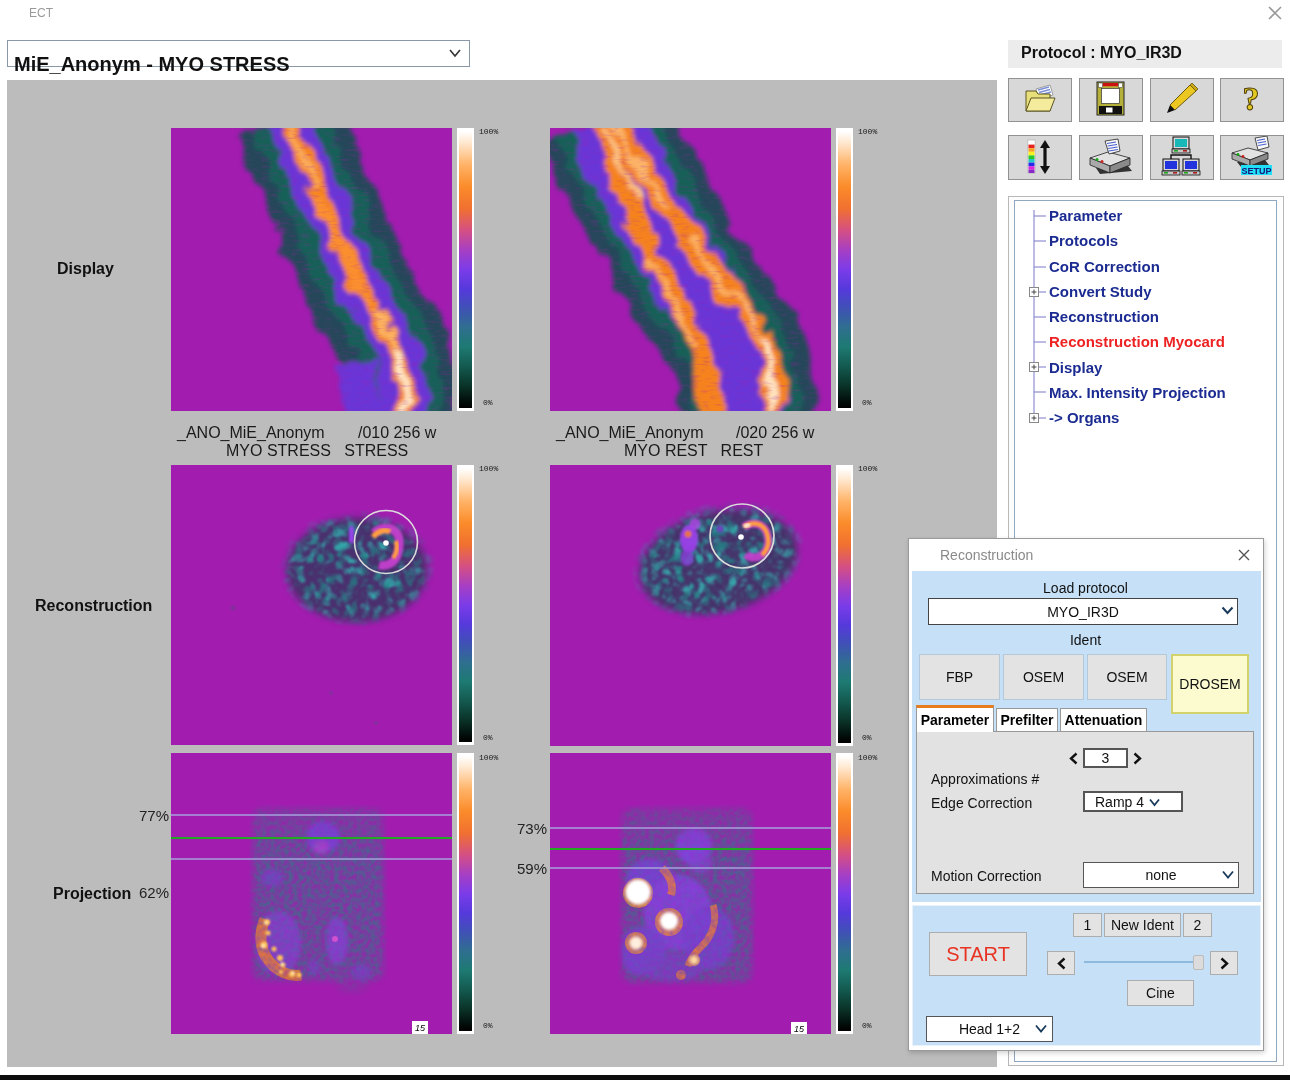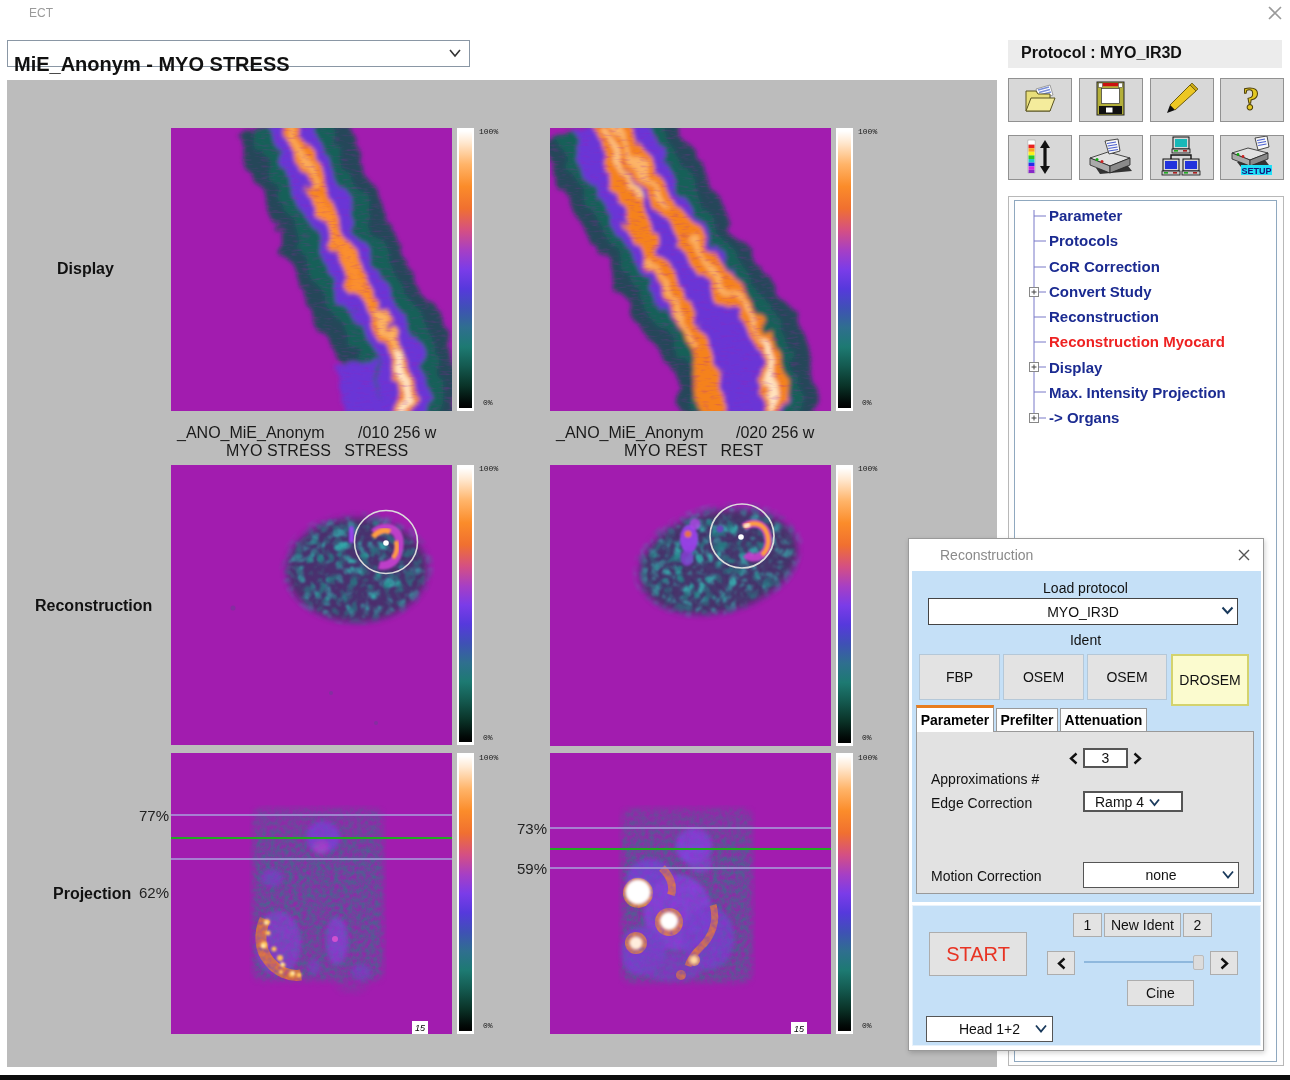--- a/index.html
+++ b/index.html
@@ -532,21 +532,21 @@
 
 <div class="abs" style="left:911px;top:580px;width:349px;text-align:center;font-size:14px;color:#111;">Load protocol</div>
 <div class="combo" style="left:928px;top:598px;width:308px;height:25px;border:1px solid #444;font-size:14px;">MYO_IR3D</div>
 <svg class="abs" style="left:1221px;top:605px;" width="13" height="11" viewBox="0 0 13 11">
     <path d="M1.5 2.5 L6.5 8 L11.5 2.5" stroke="#1a3a5c" stroke-width="2" fill="none"></path>
   </svg>
 <div class="abs" style="left:911px;top:632px;width:349px;text-align:center;font-size:14px;color:#111;">Ident</div>
 <div class="dlgbtn" style="left:919px;top:654px;width:79px;height:44px;border:1px solid #b5c8d8;font-size:14px;">FBP</div>
 <div class="dlgbtn" style="left:1003px;top:654px;width:79px;height:44px;border:1px solid #b5c8d8;font-size:14px;">OSEM</div>
 <div class="dlgbtn" style="left:1087px;top:654px;width:78px;height:44px;border:1px solid #b5c8d8;font-size:14px;">OSEM</div>
-<div class="dlgbtn" style="left:1171px;top:654px;width:78px;height:52px;background:#fbfbcf;border:2px solid #d3d36e;box-sizing:border-box;font-size:14px;">DROSEM</div>
+<div class="dlgbtn" style="left:1171px;top:654px;width:78px;height:60px;background:#fbfbcf;border:2px solid #d3d36e;box-sizing:border-box;font-size:14px;">DROSEM</div>
 
 <div class="abs" style="left:916px;top:705px;width:78px;height:27px;background:#fff;border:1px solid #999;border-bottom:none;border-top:3px solid #e87d1e;box-sizing:border-box;
      display:flex;align-items:center;justify-content:center;font-weight:bold;font-size:14px;z-index:3;">Parameter</div>
 <div class="abs" style="left:996px;top:708px;width:62px;height:24px;background:#fdfdfd;border:1px solid #999;box-sizing:border-box;
      display:flex;align-items:center;justify-content:center;font-weight:bold;font-size:14px;z-index:2;">Prefilter</div>
 <div class="abs" style="left:1060px;top:708px;width:87px;height:24px;background:#fdfdfd;border:1px solid #999;box-sizing:border-box;
      display:flex;align-items:center;justify-content:center;font-weight:bold;font-size:14px;z-index:2;">Attenuation</div>
 
 <div class="abs" style="left:916px;top:731px;width:338px;height:163px;background:#e2e2e2;border:1px solid #999;box-sizing:border-box;z-index:1;"></div>
 

